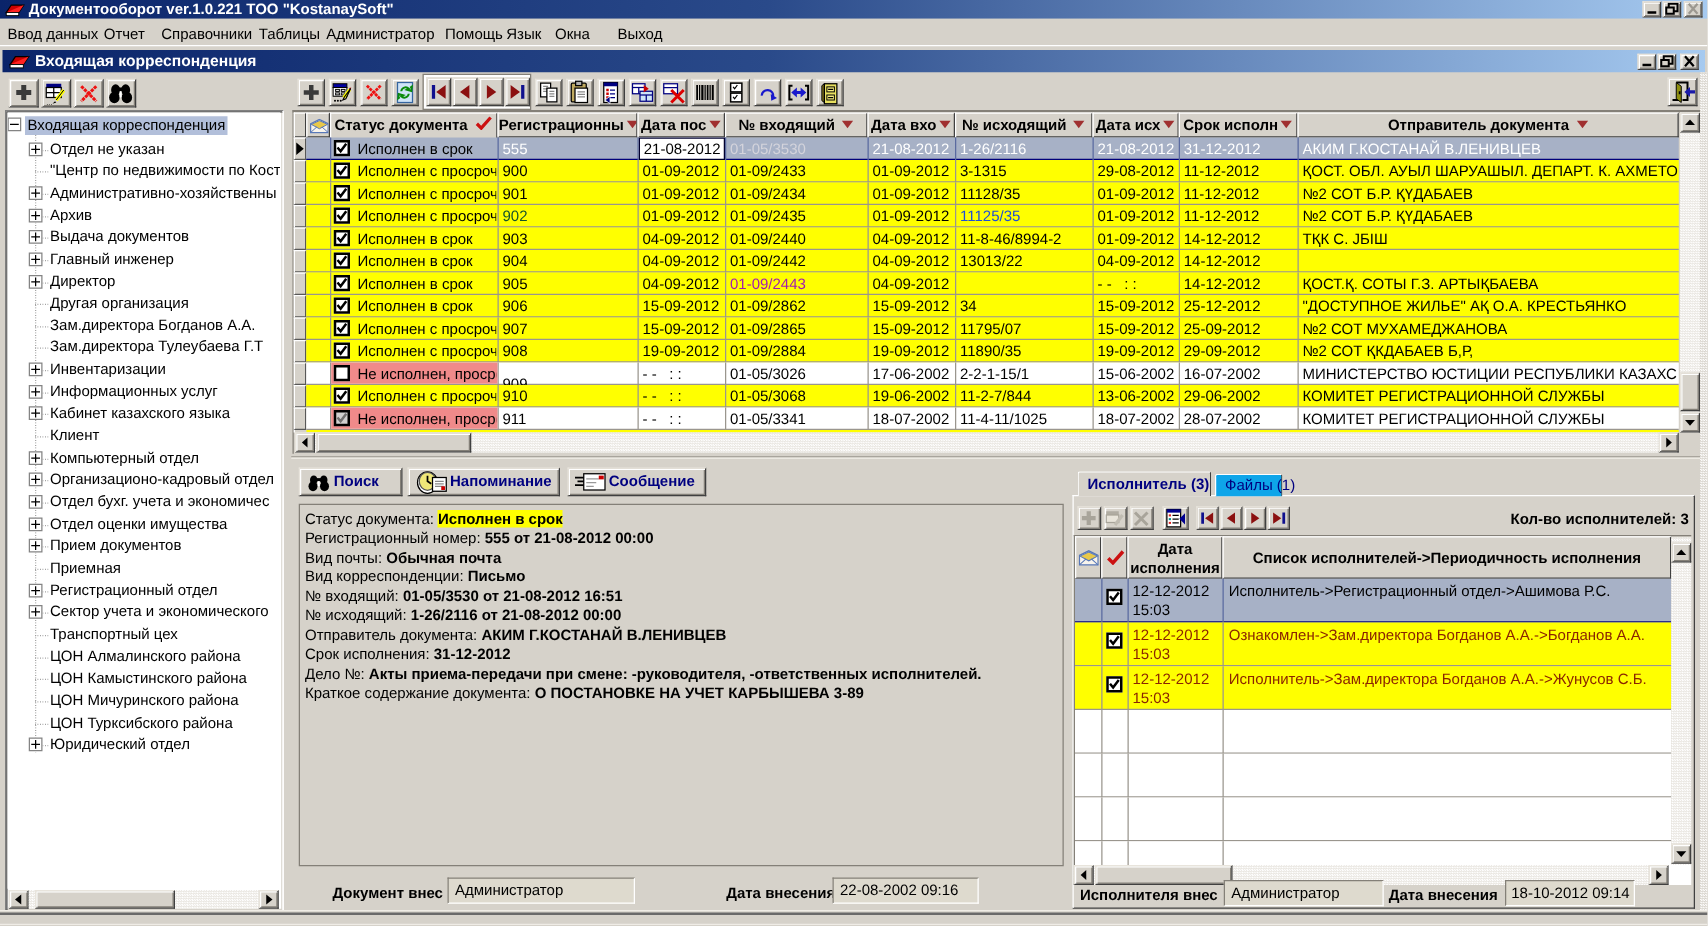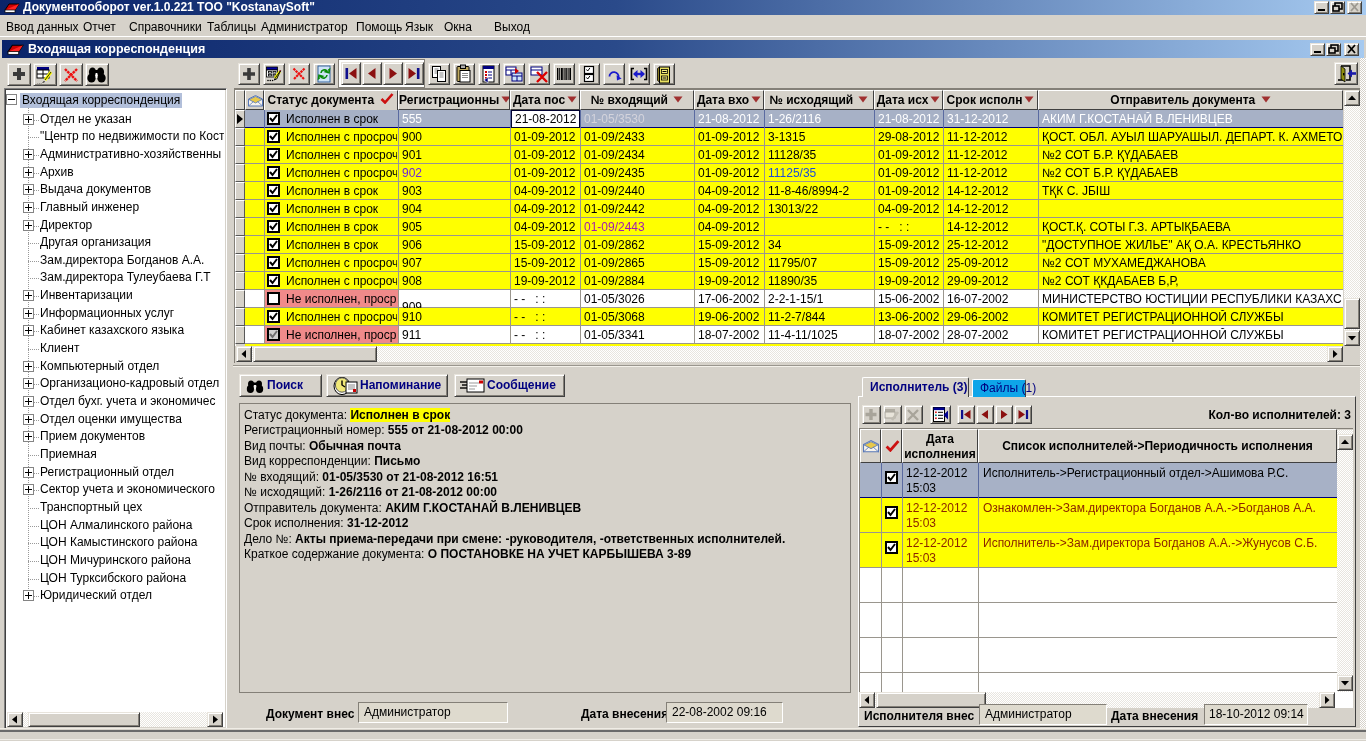--- a/index.html
+++ b/index.html
@@ -592,21 +592,21 @@
 <div style="position:absolute;left:530px;top:76px;width:1px;height:18px;background:#9a968e;"></div>
 <div style="position:absolute;left:640px;top:76px;width:1px;height:18px;background:#9a968e;"></div>
 <div style="position:absolute;left:709px;top:76px;width:1px;height:18px;background:#9a968e;"></div>
 <div style="position:absolute;left:804px;top:76px;width:1px;height:18px;background:#9a968e;"></div>
 <div style="position:absolute;left:33px;top:78px;width:13px;height:13px;background:#fff;border:2px solid #000;">
         <svg width="9" height="9" viewBox="0 0 9 9">
           <path d="M1,4 L3.5,7 L8,1" stroke="#000" stroke-width="2" fill="none"></path>
         </svg>
       </div>
 <div style="position:absolute;left:52px;top:78px;width:111px;height:15px;line-height:14px;overflow:hidden;white-space:nowrap;color:#000;">Исполнен с просрочкой</div>
-<div style="position:absolute;left:168px;top:78px;width:107px;height:15px;line-height:14px;overflow:hidden;white-space:nowrap;color:#6d28d9;">902</div>
+<div style="position:absolute;left:168px;top:78px;width:107px;height:15px;line-height:14px;overflow:hidden;white-space:nowrap;color:#14532d;">902</div>
 <div style="position:absolute;left:280px;top:78px;width:65px;height:15px;line-height:14px;overflow:hidden;white-space:nowrap;color:#000000;">01-09-2012</div>
 <div style="position:absolute;left:350px;top:78px;width:109px;height:15px;line-height:14px;overflow:hidden;white-space:nowrap;color:#000000;">01-09/2435</div>
 <div style="position:absolute;left:464px;top:78px;width:65px;height:15px;line-height:14px;overflow:hidden;white-space:nowrap;color:#000000;">01-09-2012</div>
 <div style="position:absolute;left:534px;top:78px;width:105px;height:15px;line-height:14px;overflow:hidden;white-space:nowrap;color:#1d4ed8;">11125/35</div>
 <div style="position:absolute;left:644px;top:78px;width:64px;height:15px;line-height:14px;overflow:hidden;white-space:nowrap;color:#000000;">01-09-2012</div>
 <div style="position:absolute;left:713px;top:78px;width:90px;height:15px;line-height:14px;overflow:hidden;white-space:nowrap;color:#000000;">11-12-2012</div>
 <div style="position:absolute;left:808px;top:78px;width:300px;height:15px;line-height:14px;overflow:hidden;white-space:nowrap;color:#000000;">№2 СОТ Б.Р. ҚҮДАБАЕВ</div>
 <div style="position:absolute;left:1px;top:94px;width:10px;height:18px;background:#d6d2ca;border-top:1px solid #fff;border-left:1px solid #fff;border-right:1px solid #585858;border-bottom:1px solid #585858;"></div>
 <div style="position:absolute;left:11px;top:94px;width:1098px;height:18px;background:#ffff00;border-bottom:1px solid #9a968e;"></div>
 <div style="position:absolute;left:30px;top:94px;width:1px;height:18px;background:#9a968e;"></div>

